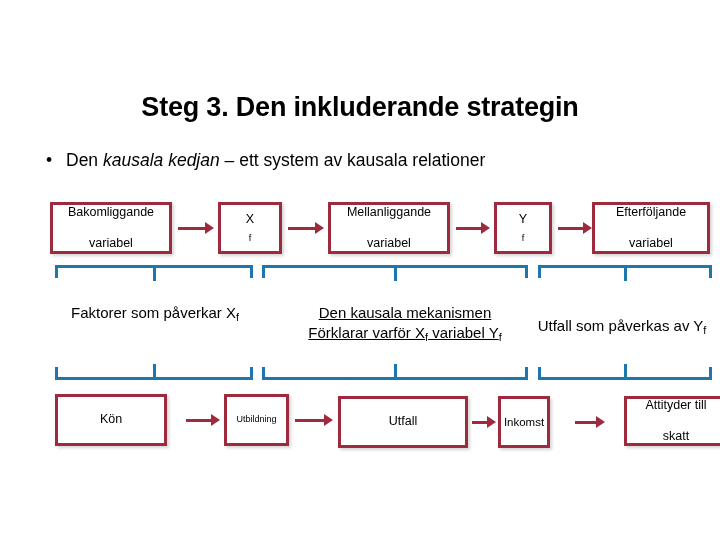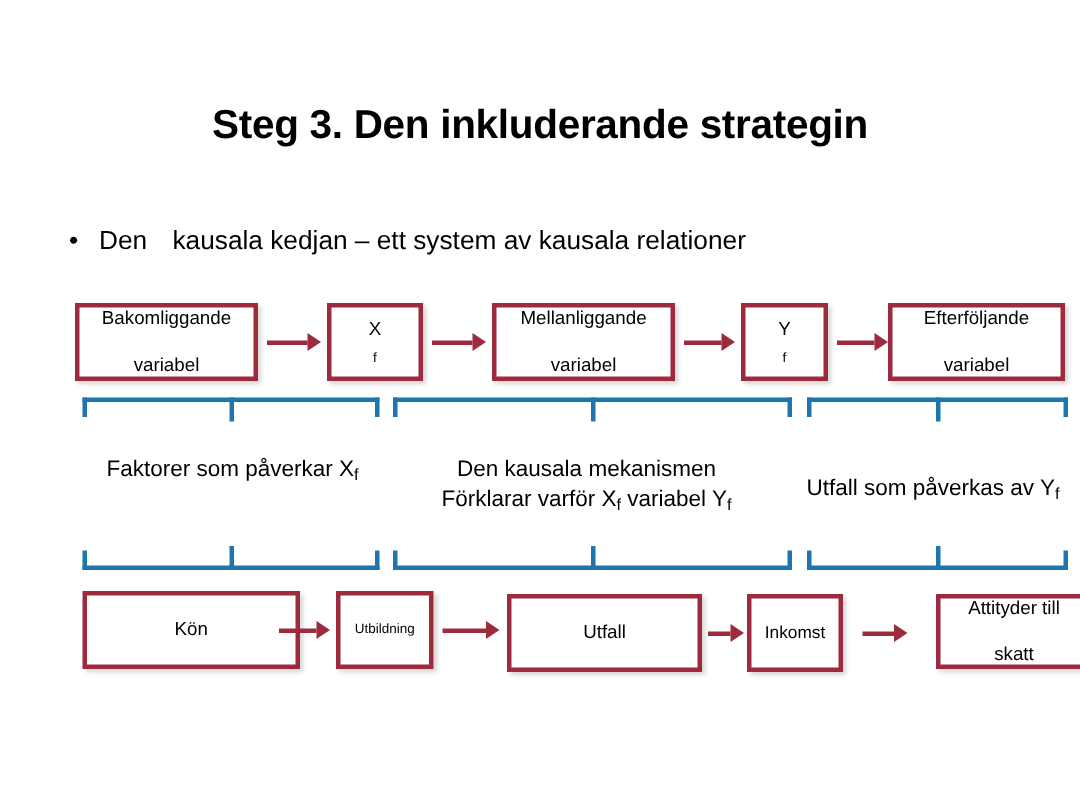--- a/index.html
+++ b/index.html
@@ -14,21 +14,21 @@
     background: #ffffff;
     overflow: hidden;
     font-family: "Liberation Sans", sans-serif;
     color: #000000;
   }
 
   
   #title {
     position: absolute;
     left: 60px;
-    top: 68px;
+    top: 92px;
     width: 600px;
     text-align: center;
     font-size: 27px;
     font-weight: bold;
     line-height: 1.18;
     letter-spacing: -0.2px;
   }
 
   
   #bullet-line {
@@ -38,21 +38,21 @@
     width: 640px;
     font-size: 17.5px;
     line-height: 1.25;
     white-space: nowrap;
   }
   #bullet-line .bullet-dot {
     display: inline-block;
     width: 20px;
   }
   #bullet-line .italic {
-    margin-left: 12px;
+    font-style: italic;
   }
 
   
   .box {
     position: absolute;
     box-sizing: border-box;
     background: #ffffff;
     border: 3px solid #9E2A3E;
     display: flex;
     align-items: center;
@@ -217,21 +217,21 @@
     <div class="bar"></div>
     <div class="end l"></div>
     <div class="end r"></div>
     <div class="stem"></div>
   </div>
 
   <div class="caption" style="left:55px; top:303px; width:200px;">
     <div><span>Faktorer som påverkar X</span><sub>f</sub></div>
   </div>
 
-  <div class="caption" style="left:258px; top:303px; width:266px;">
+  <div class="caption" style="left:272px; top:303px; width:266px;text-decoration:underline;">
     <div>Den kausala mekanismen</div>
     <div><span>Förklarar varför X</span><sub>f</sub><span> variabel Y</span><sub>f</sub></div>
   </div>
 
   <div class="caption" style="left:528px; top:316px; width:188px;">
     <div><span>Utfall som påverkas av Y</span><sub>f</sub></div>
   </div>
 
   <div class="brace up" style="left:55px;  top:360px; width:198px; height:20px;">
     <div class="bar"></div>
@@ -247,21 +247,21 @@
     <div class="stem"></div>
   </div>
 
   <div class="brace up" style="left:538px; top:360px; width:174px; height:20px;">
     <div class="bar"></div>
     <div class="end l"></div>
     <div class="end r"></div>
     <div class="stem"></div>
   </div>
 
-  <div class="box sz-big" style="left:55px;  top:394px; width:145px; height:52px;">
+  <div class="box sz-big" style="left:55px;  top:394px; width:112px; height:52px;">
     <span>Kön</span>
   </div>
 
   <div class="arrow" style="left:186px; top:413px; width:34px;">
     <div class="shaft"></div>
     <div class="head"></div>
   </div>
 
   <div class="box sz-small" style="left:224px; top:394px; width:65px; height:52px;">
     <span>Utbildning</span>
@@ -274,21 +274,21 @@
 
   <div class="box sz-big" style="left:338px; top:396px; width:130px; height:52px;">
     <span>Utfall</span>
   </div>
 
   <div class="arrow" style="left:472px; top:415px; width:24px;">
     <div class="shaft"></div>
     <div class="head"></div>
   </div>
 
-  <div class="box sz-med" style="left:498px; top:396px; width:64px; height:52px;">
+  <div class="box sz-med" style="left:498px; top:396px; width:52px; height:52px;">
     <span>Inkomst</span>
   </div>
 
   <div class="arrow" style="left:575px; top:415px; width:30px;">
     <div class="shaft"></div>
     <div class="head"></div>
   </div>
 
   <div class="box sz-big" style="left:624px; top:396px; width:104px; height:50px;">
     <span>

